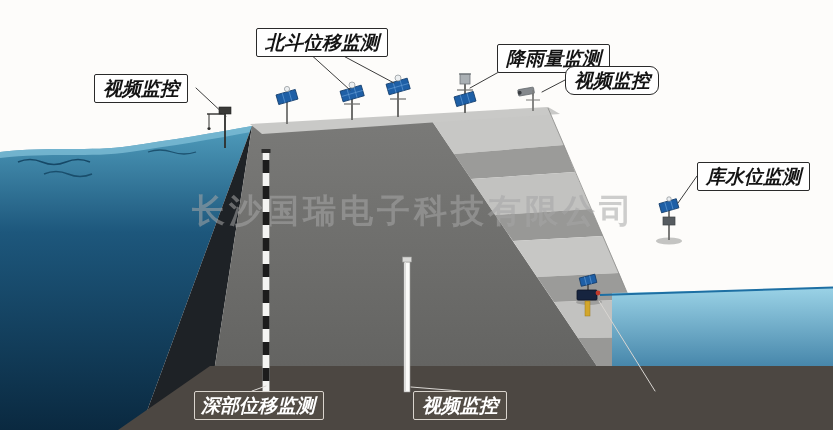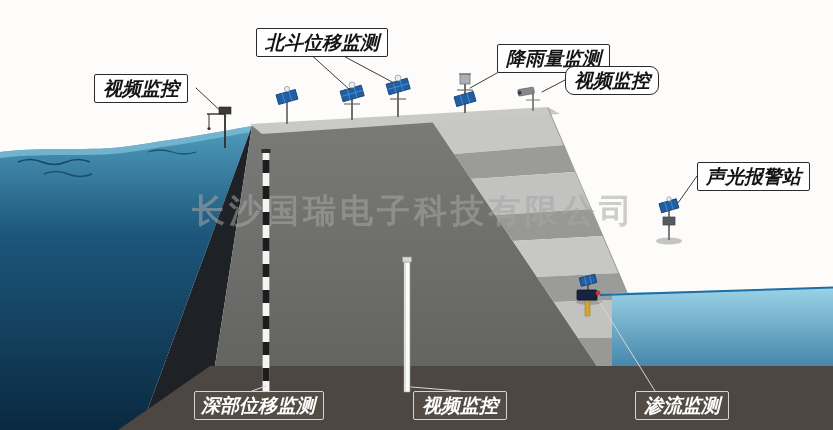--- a/index.html
+++ b/index.html
@@ -190,18 +190,17 @@
       <line x1="252" y1="391" x2="266" y2="386" stroke="#d9d6d2" stroke-width="1"></line>
       <line x1="460" y1="391" x2="411" y2="387" stroke="#d9d6d2" stroke-width="1"></line>
       <line x1="655" y1="391" x2="599" y2="301" stroke="#d9d6d2" stroke-width="1"></line>
     </g>
   </svg>
 
   <div class="label top" style="left:94px; top:74px;">视频监控</div>
   <div class="label top" style="left:256px; top:28px;">北斗位移监测</div>
   <div class="label top" style="left:497px; top:44px;text-align:center;">降雨量监测</div>
   <div class="label top" style="left:565px; top:66px;border-radius:9px;">视频监控</div>
-  <div class="label top" style="left:697px; top:162px;">声光报警站</div>
+  <div class="label top" style="left:697px; top:162px;">库水位监测</div>
   <div class="label bottom" style="left:194px; top:391px;padding-left:6px;">深部位移监测</div>
   <div class="label bottom" style="left:413px; top:391px;">视频监控</div>
-  <div class="label bottom" style="left:635px; top:391px;">渗流监测</div>
 
 </div>
 
 </body></html>

